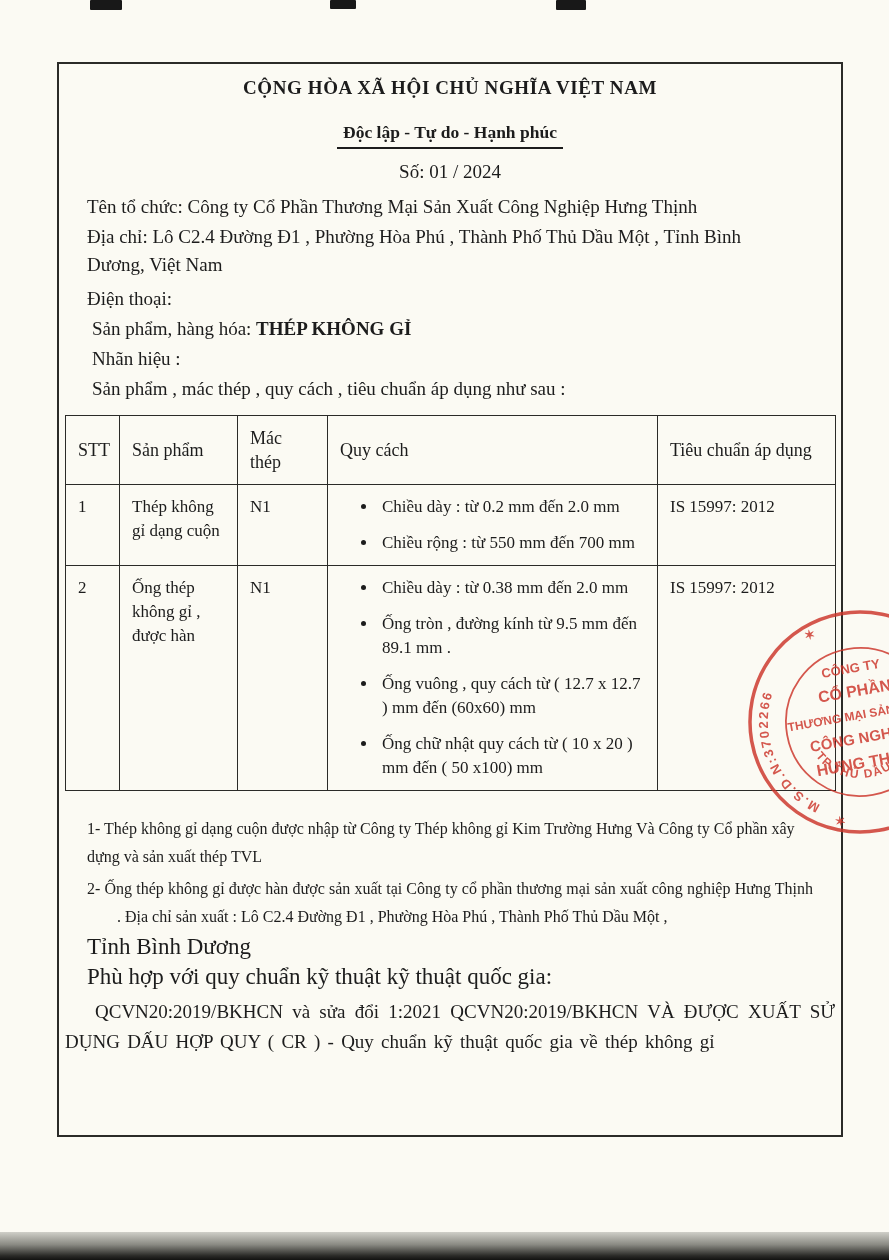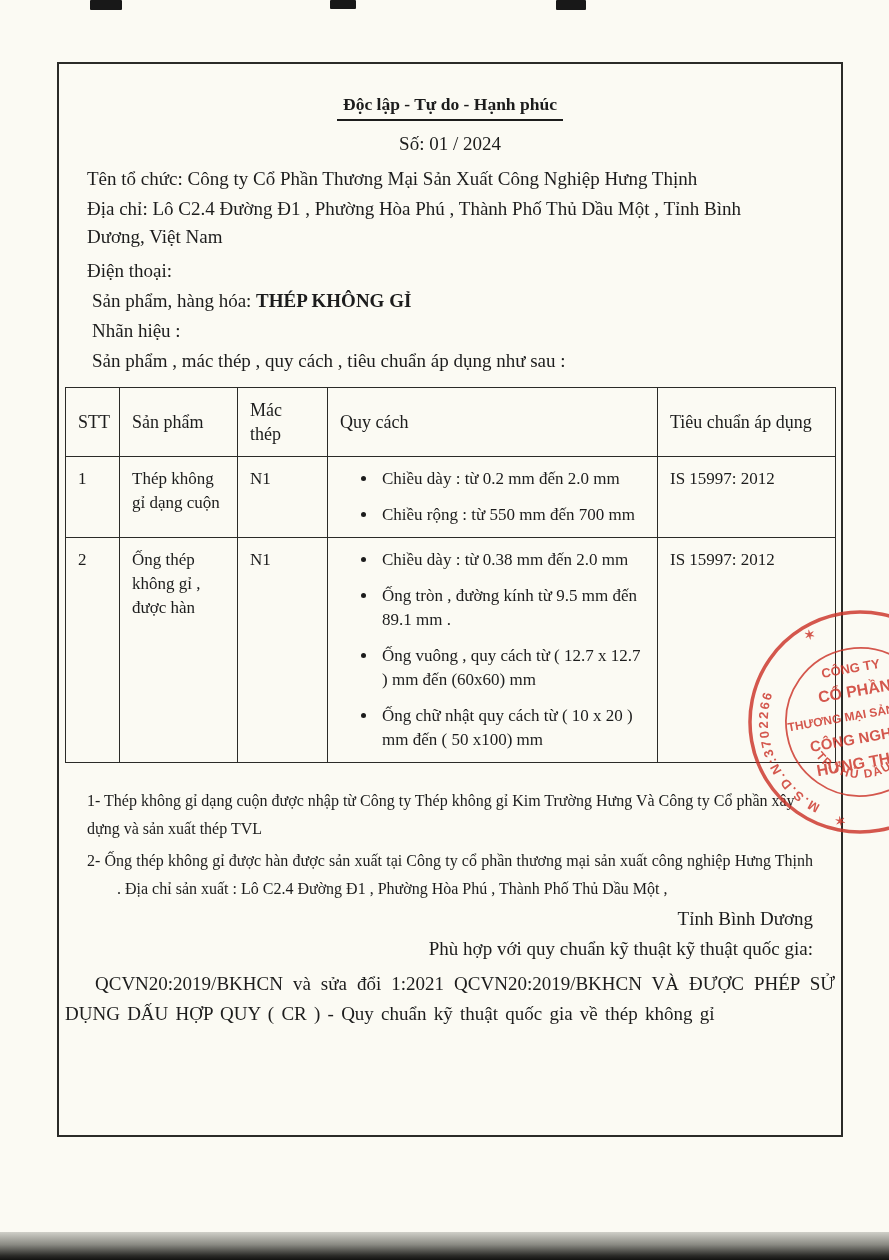--- a/index.html
+++ b/index.html
@@ -57,21 +57,21 @@
   th.c-stt, td.c-stt { text-align:center; }
   td.c-sp { text-align:justify; }
   td.c-qc ul { list-style:disc; padding-left:26px; }
   td.c-qc li { margin-bottom:12px; padding-left:4px;margin-left:12px; }
   td.c-qc li:last-child { margin-bottom:0; }
 
   .notes { margin-top:24px; }
   .note { font-size:16px; line-height:28px; max-width:735px; }
   .note1 { max-width:722px; }
   .note2 { margin-top:4px; padding-left:30px; text-indent:-30px; text-align:justify; }
-  .line-simple { font-size:19px; line-height:28px; margin-top:2px;text-align:right; }
+  .line-simple { font-size:23px; line-height:28px; margin-top:2px; }
   .final {
     font-size:19px; line-height:30px;
     margin:6px -22px 0 -22px;
     text-align:justify; text-indent:30px;
     word-spacing:2.5px;
   }
 
   .stamp-wrap { position:absolute; left:744px; top:606px; width:240px; height:232px; opacity:.82; }
 
   .bottom-band {
@@ -81,20 +81,21 @@
 </style>
 </head>
 <body>
 
 <div class="scan-mark mark1"></div>
 <div class="scan-mark mark2"></div>
 <div class="scan-mark mark3"></div>
 
 <div class="sheet">
 
+  <div class="center nat-title">CỘNG HÒA XÃ HỘI CHỦ NGHĨA VIỆT NAM</div>
   <div class="center motto">
     <span>Độc lập - Tự do - Hạnh phúc</span>
   </div>
 
   <div class="center doc-no">Số: 01 / 2024</div>
 
   <p class="para p-org">Tên tổ chức: Công ty Cổ Phần Thương Mại Sản Xuất Công Nghiệp Hưng Thịnh</p>
   <p class="para p-addr">Địa chỉ: Lô C2.4 Đường Đ1 , Phường Hòa Phú , Thành Phố Thủ Dầu Một , Tỉnh Bình Dương, Việt Nam</p>
   <p class="para p-phone">Điện thoại:</p>
 
@@ -149,21 +150,21 @@
         <td>IS 15997: 2012</td>
       </tr>
     </tbody>
   </table>
 
   <div class="notes">
     <p class="note note1">1-  Thép không gỉ dạng cuộn được nhập từ Công ty Thép không gỉ Kim Trường Hưng Và Công ty Cổ phần xây dựng và sản xuất thép TVL</p>
     <p class="note note2">2-  Ống thép không gỉ được hàn được sản xuất tại Công ty cổ phần thương mại sản xuất công nghiệp Hưng Thịnh . Địa chỉ sản xuất : Lô C2.4 Đường Đ1 , Phường Hòa Phú , Thành Phố Thủ Dầu Một ,</p>
     <p class="line-simple">Tỉnh Bình Dương</p>
     <p class="line-simple">Phù hợp với quy chuẩn kỹ thuật kỹ thuật quốc gia:</p>
-    <p class="final">QCVN20:2019/BKHCN và sửa đổi 1:2021 QCVN20:2019/BKHCN VÀ ĐƯỢC PHÉP SỬ DỤNG DẤU HỢP QUY ( CR ) -  Quy chuẩn kỹ thuật quốc gia về thép không gỉ</p>
+    <p class="final">QCVN20:2019/BKHCN và sửa đổi 1:2021 QCVN20:2019/BKHCN VÀ ĐƯỢC XUẤT SỬ DỤNG DẤU HỢP QUY ( CR ) -  Quy chuẩn kỹ thuật quốc gia về thép không gỉ</p>
   </div>
 
 </div>
 
 <svg class="stamp-wrap" viewBox="0 0 240 232" xmlns="http://www.w3.org/2000/svg">
   <g transform="rotate(-10 116 116)">
     <circle cx="116" cy="116" r="110" fill="none" stroke-width="3.5" stroke="#cc3429"></circle>
     <circle cx="116" cy="116" r="74" fill="none" stroke-width="1.8" stroke="#cc3429"></circle>
 
     <defs>

